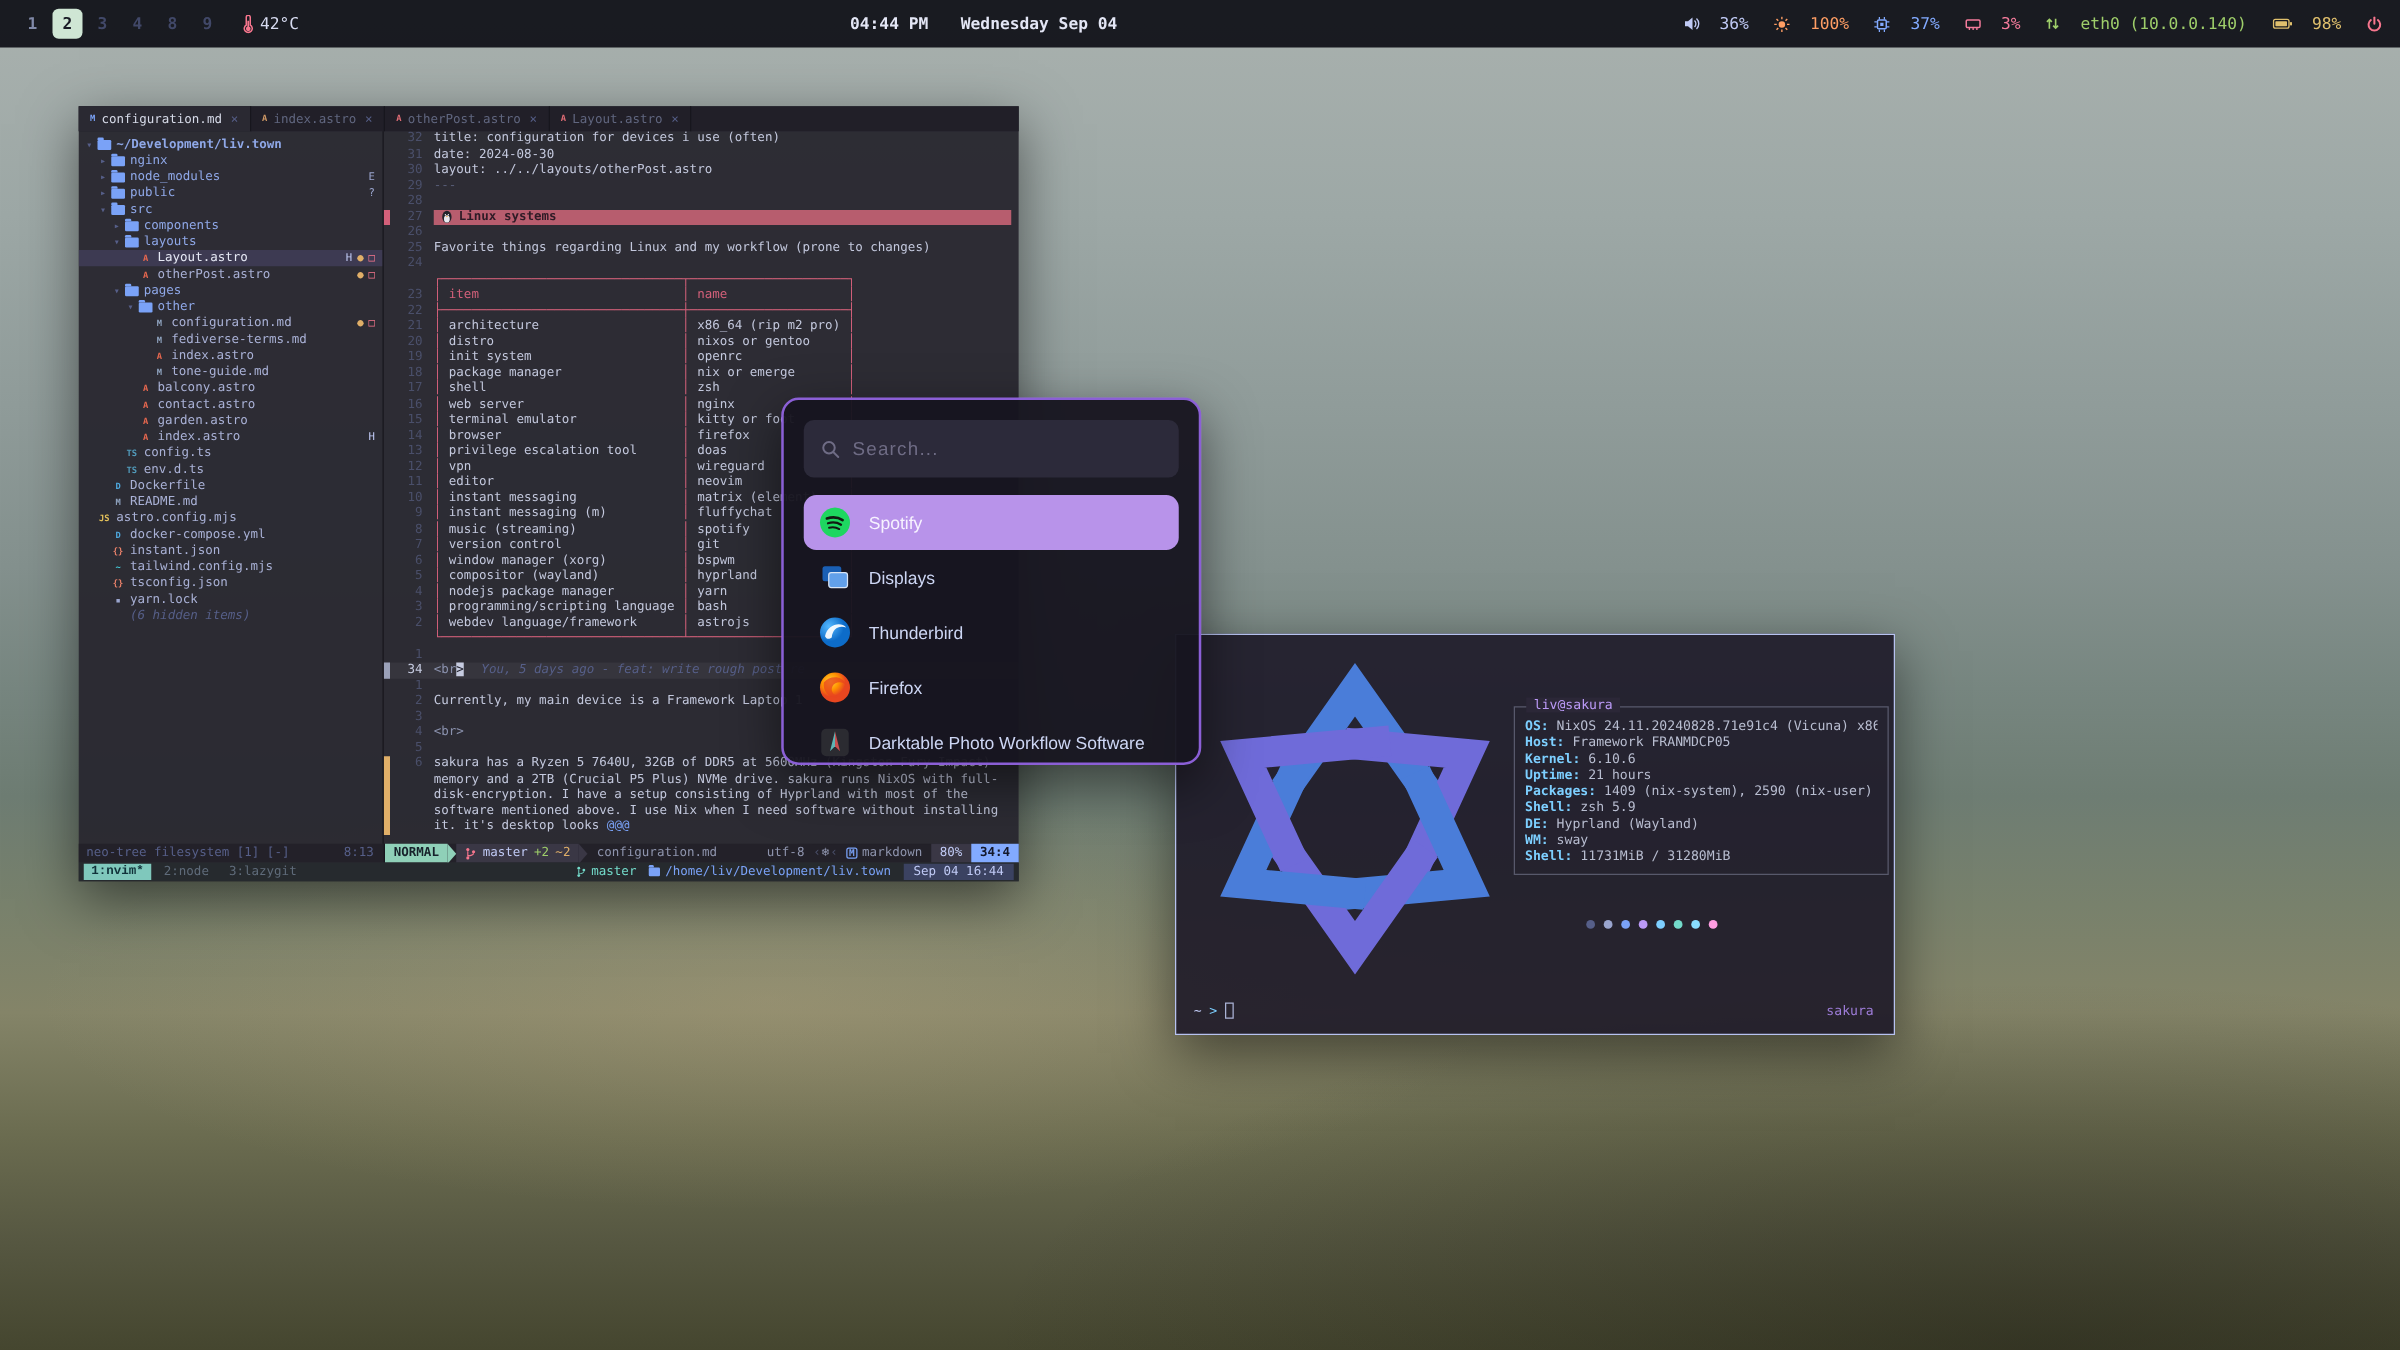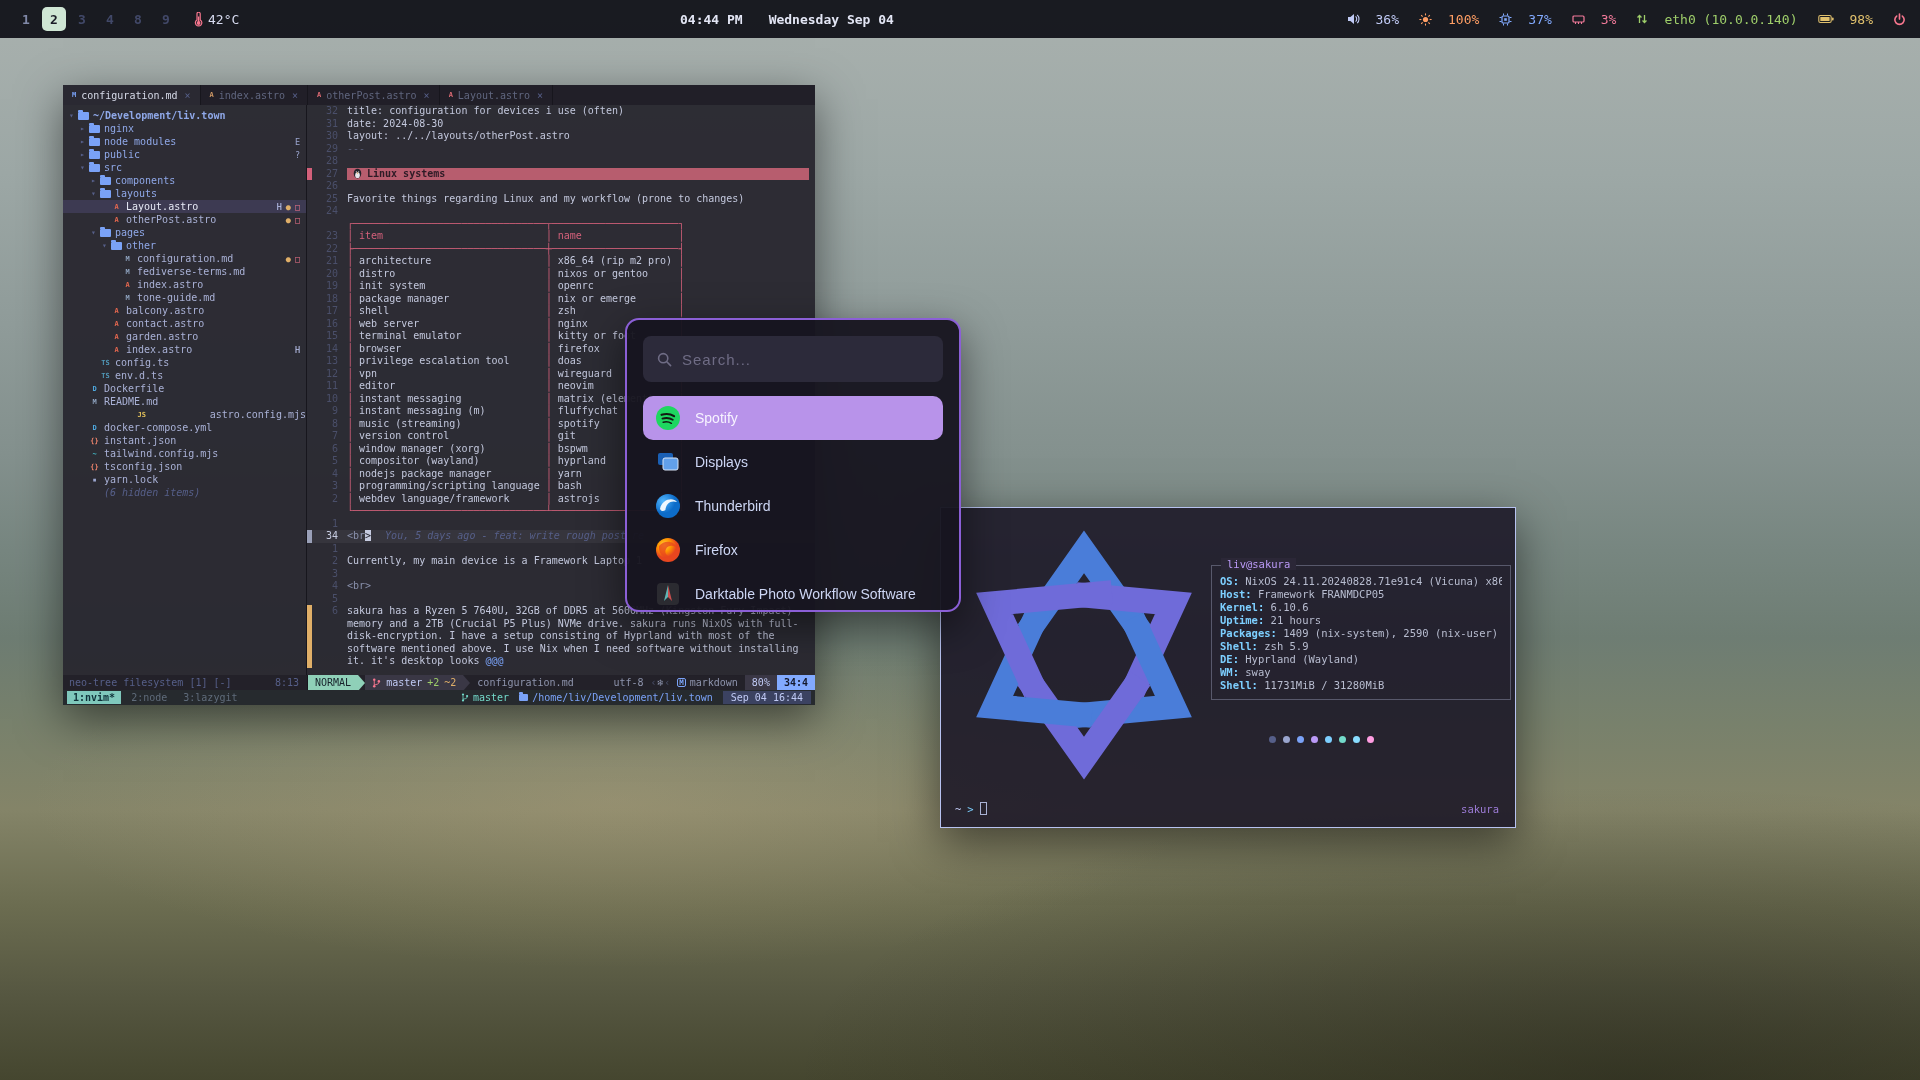--- a/index.html
+++ b/index.html
@@ -69,41 +69,41 @@
   .cursorblk{ background:#c6cbe0; color:#1a1b26;}
   .blame{ color:#565f89; font-style:italic; margin-left:14px;}
   .para{ white-space:pre-wrap !important; max-width:470px; display:inline-block;}
   .trunc{ color:#7aa2f7;}
 
   
   .status-row{ height:15px; flex:none; display:flex; font-size:10px; background:#232129; align-items:stretch;}
   .nt-status{ width:245px; flex:none; display:flex; align-items:center; justify-content:space-between; color:#565f89; padding:0 8px 0 6px; border-right:1px solid #17161d;}
   .statusline{ flex:1; display:flex; align-items:stretch; min-width:0;}
   .seg{ display:flex; align-items:center; padding:0 7px;}
-  .seg.mode{ background:#8fd0b8; color:#17222b; font-weight:normal;}
+  .seg.mode{ background:#8fd0b8; color:#17222b; font-weight:bold;}
   .arrow{ width:0; height:0; border-top:8px solid transparent; border-bottom:8px solid transparent;}
   .a1{ border-left:7px solid #8fd0b8;}
   .a2{ border-left:7px solid #3a3745;}
   .seg.git{ background:#3a3745; color:#c0caf5; gap:5px;}
   .seg.git .add{ color:#9ece6a;}
   .seg.git .mod{ color:#e0af68;}
   .seg.file{ color:#8e94ad;}
   .spacer{ flex:1;}
   .seg.enc{ color:#8e94ad;}
   .sl-sep{ color:#4a4f6a; display:flex; align-items:center;}
   .osic{ color:#8e94ad; display:flex; align-items:center; font-family:"DejaVu Sans",sans-serif; font-size:9px;}
   .ft{ display:flex; align-items:center; gap:4px; color:#8e94ad; padding:0 7px;}
   .mdic{ color:#7aa2f7; font-size:7.5px; font-weight:bold; border:1px solid #7aa2f7; padding:0 1px; border-radius:2px; line-height:7px;}
   .seg.pct{ background:#3a3745; color:#c0caf5;}
   .seg.pos{ background:#82aaff; color:#14182b; font-weight:bold;}
 
   
   .tmuxbar{ height:15px; flex:none; background:rgba(38,43,46,0.96); display:flex; align-items:center; font-size:10px; color:#5f6b7a; padding:0 4px; gap:4px;}
   .twin{ padding:0 6px; cursor:pointer; height:13px; display:flex; align-items:center;}
-  .twin.active{ background:#7fc8bc; color:#10323a; font-weight:bold;}
+  .twin.active{ background:#7fc8bc; color:#10323a; font-weight:bold;font-family:Liberation Mono, monospace;}
   .tmux-right{ margin-left:auto; display:flex; align-items:center; gap:10px;}
   .tmux-branch{ color:#73daca; display:flex; align-items:center; gap:4px;}
   .tmux-path{ color:#7aa2f7; display:flex; align-items:center; gap:4px;}
   .tmux-date{ background:#3b4261; color:#c0caf5; padding:0 8px; height:13px; display:flex; align-items:center;}
   .mini-fold{ width:9px; height:7px; border-radius:1px; background:#7aa2f7; position:relative; display:inline-block;}
   .mini-fold::before{ content:""; position:absolute; top:-2px; left:0; width:4px; height:2px; background:inherit; border-radius:1px 1px 0 0;}
 
   
   .launcher{ position:absolute; left:625px; top:318px; width:336px; height:294px; z-index:30;
     background:rgba(23,21,31,0.96); border:2px solid #8b5fd6; border-radius:14px; overflow:hidden;
@@ -394,21 +394,21 @@
         <div class="trow" style="padding-left: 17px;">
           <span class="exp"></span>
           <span class="file-glyph" style="color: rgb(78, 168, 222);">D</span>
           <span class="lbl">Dockerfile</span>
         </div>
         <div class="trow" style="padding-left: 17px;">
           <span class="exp"></span>
           <span class="file-glyph" style="color: rgb(143, 163, 191);">M</span>
           <span class="lbl">README.md</span>
         </div>
-        <div class="trow" style=" justify-content: space-between;">
+        <div class="trow" style="">
           <span class="exp"></span>
           <span class="file-glyph" style="color: rgb(226, 192, 90);">JS</span>
           <span class="lbl">astro.config.mjs</span>
         </div>
         <div class="trow" style="padding-left: 17px;">
           <span class="exp"></span>
           <span class="file-glyph" style="color: rgb(78, 168, 222);">D</span>
           <span class="lbl">docker-compose.yml</span>
         </div>
         <div class="trow" style="padding-left: 17px;">

